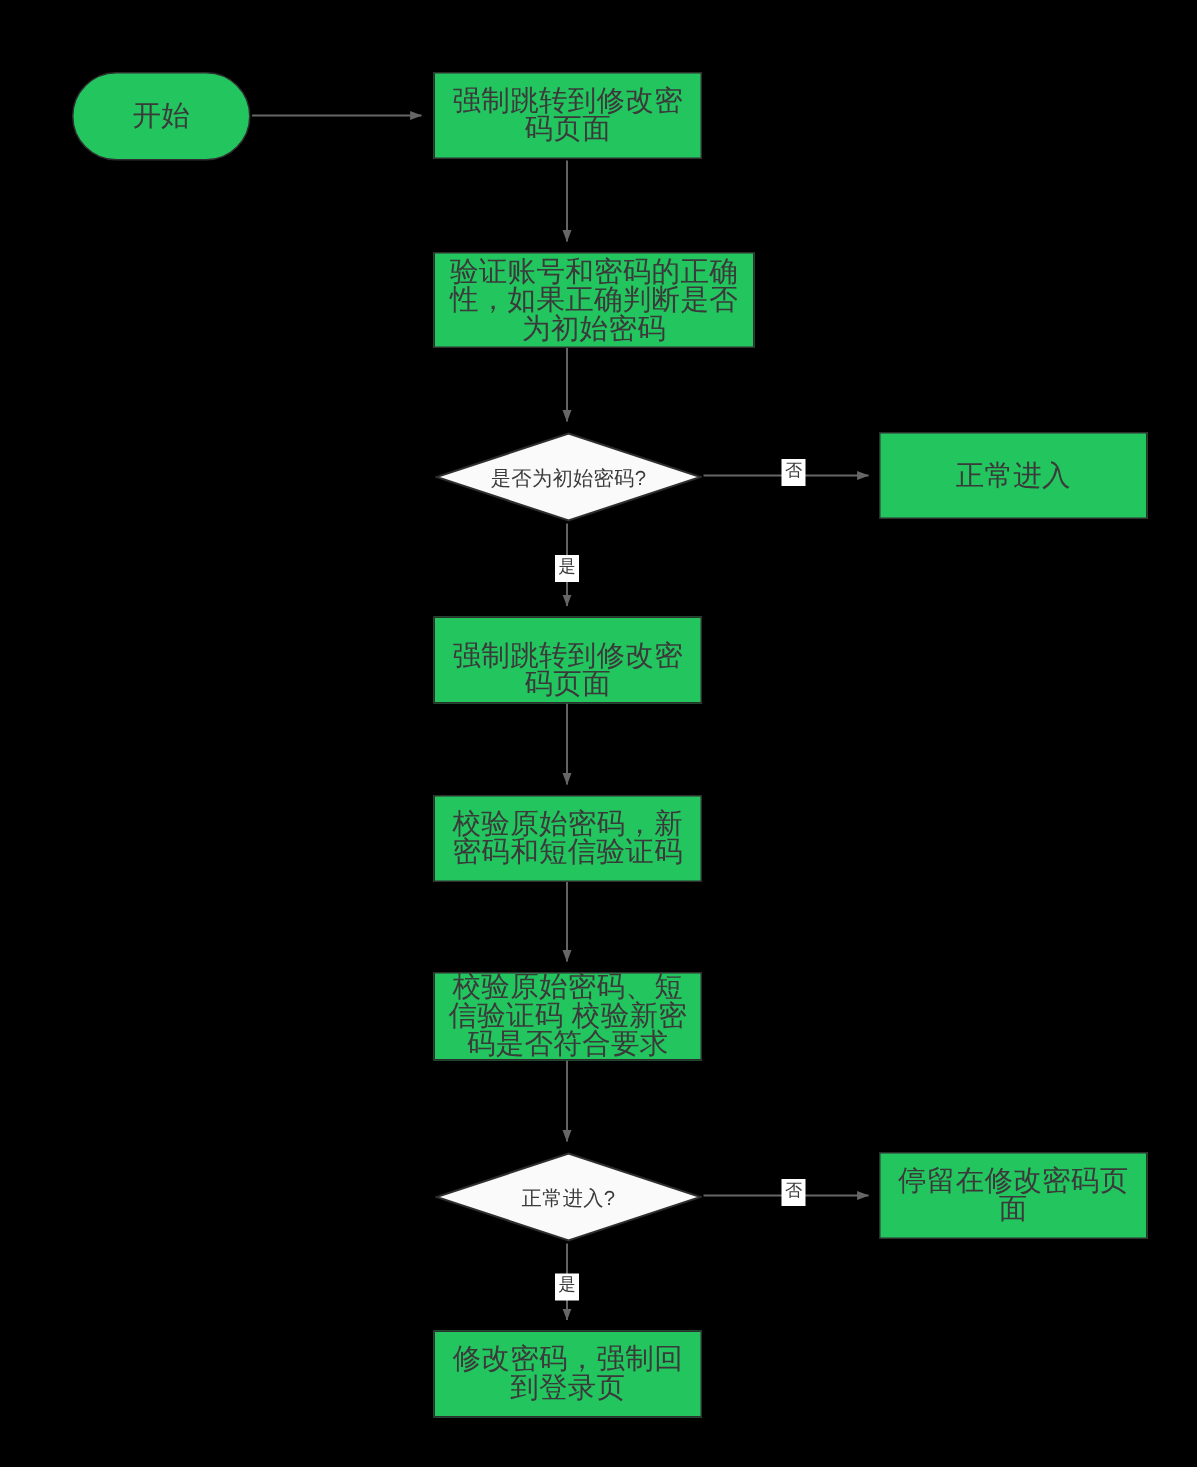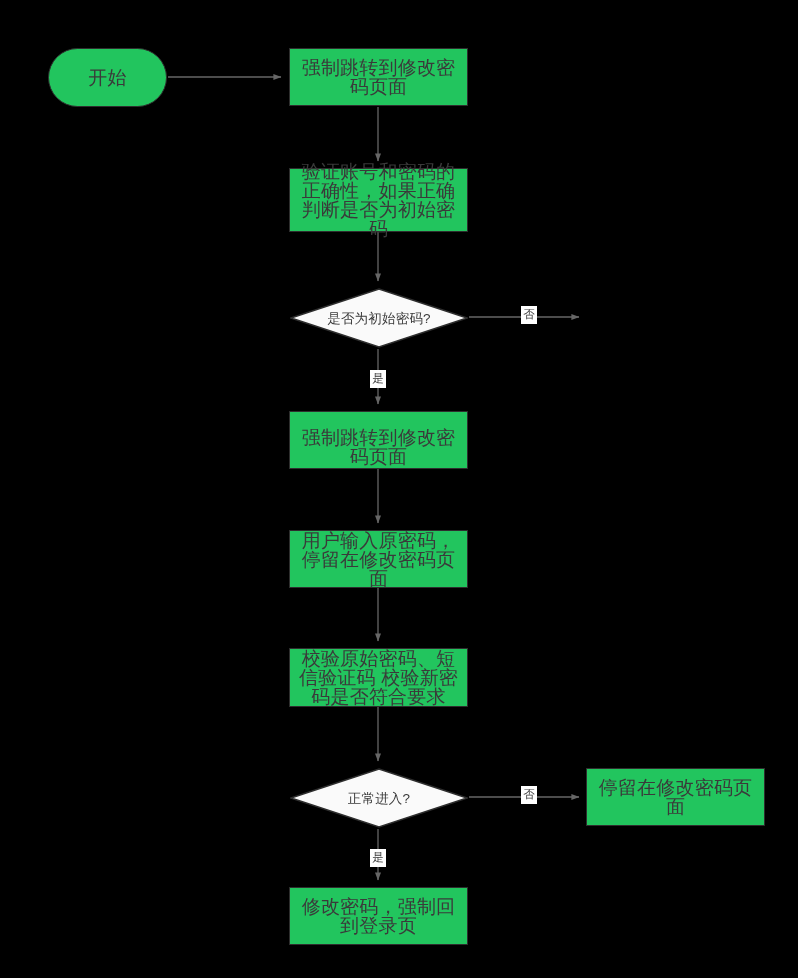--- a/index.html
+++ b/index.html
@@ -101,38 +101,41 @@
   </svg>
 
   <div class="node terminator" style="left:48px; top:48px; width:119px; height:59px;">
     <span>开始</span>
   </div>
 
   <div class="node" style="left:289px; top:48px; width:179px; height:58px;">
     <span>强制跳转到修改密码页面</span>
   </div>
 
-  <div class="node" style="left:289px; top:168px; width:179px; height:64px;align-items:center;">
+  <div class="node" style="left:289px; top:168px; width:214px; height:64px;align-items:center;">
     <span>验证账号和密码的正确性，如果正确判断是否为初始密码</span>
   </div>
 
   <div class="diamond-wrap" style="left:290px; top:288px; width:178px; height:60px;">
     <svg width="178" height="60">
       <polygon points="89,1 177,30 89,59 1,30" fill="#fafafa" stroke="#2e2e2e" stroke-width="1.4"></polygon>
     </svg>
     <div class="diamond-label">是否为初始密码?</div>
   </div>
 
+  <div class="node" style="left:586px; top:288px; width:179px; height:58px;">
+    <span>正常进入</span>
+  </div>
 
   <div class="node" style="left:289px; top:411px; width:179px; height:58px;align-items:flex-end;">
     <span>强制跳转到修改密码页面</span>
   </div>
 
   <div class="node" style="left:289px; top:530px; width:179px; height:58px;">
-    <span>用户输入原密码，停留在修改密码页面</span>
+    <span>校验原始密码，新密码和短信验证码</span>
   </div>
 
   <div class="node" style="left:289px; top:648px; width:179px; height:59px;justify-content:center;">
     <span>校验原始密码、短信验证码 校验新密码是否符合要求</span>
   </div>
 
   <div class="diamond-wrap" style="left:290px; top:768px; width:178px; height:60px;">
     <svg width="178" height="60">
       <polygon points="89,1 177,30 89,59 1,30" fill="#fafafa" stroke="#2e2e2e" stroke-width="1.4"></polygon>
     </svg>

